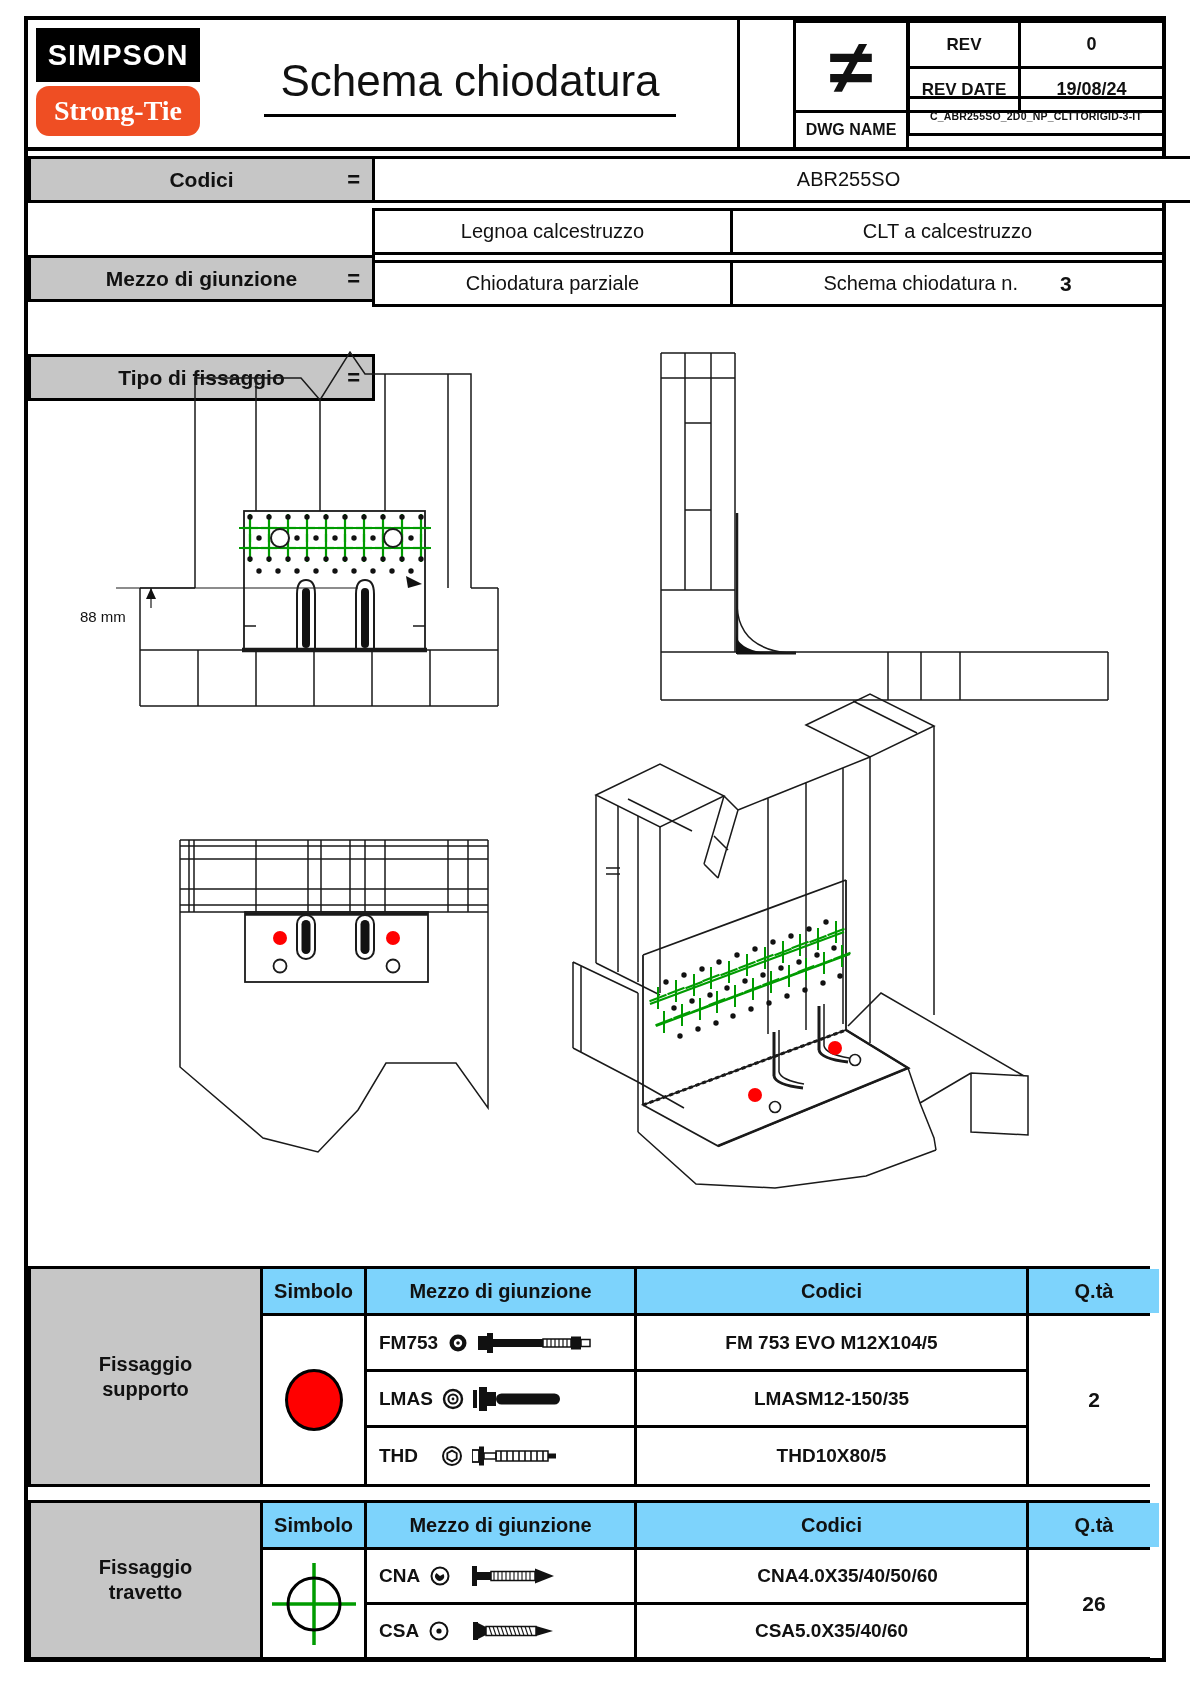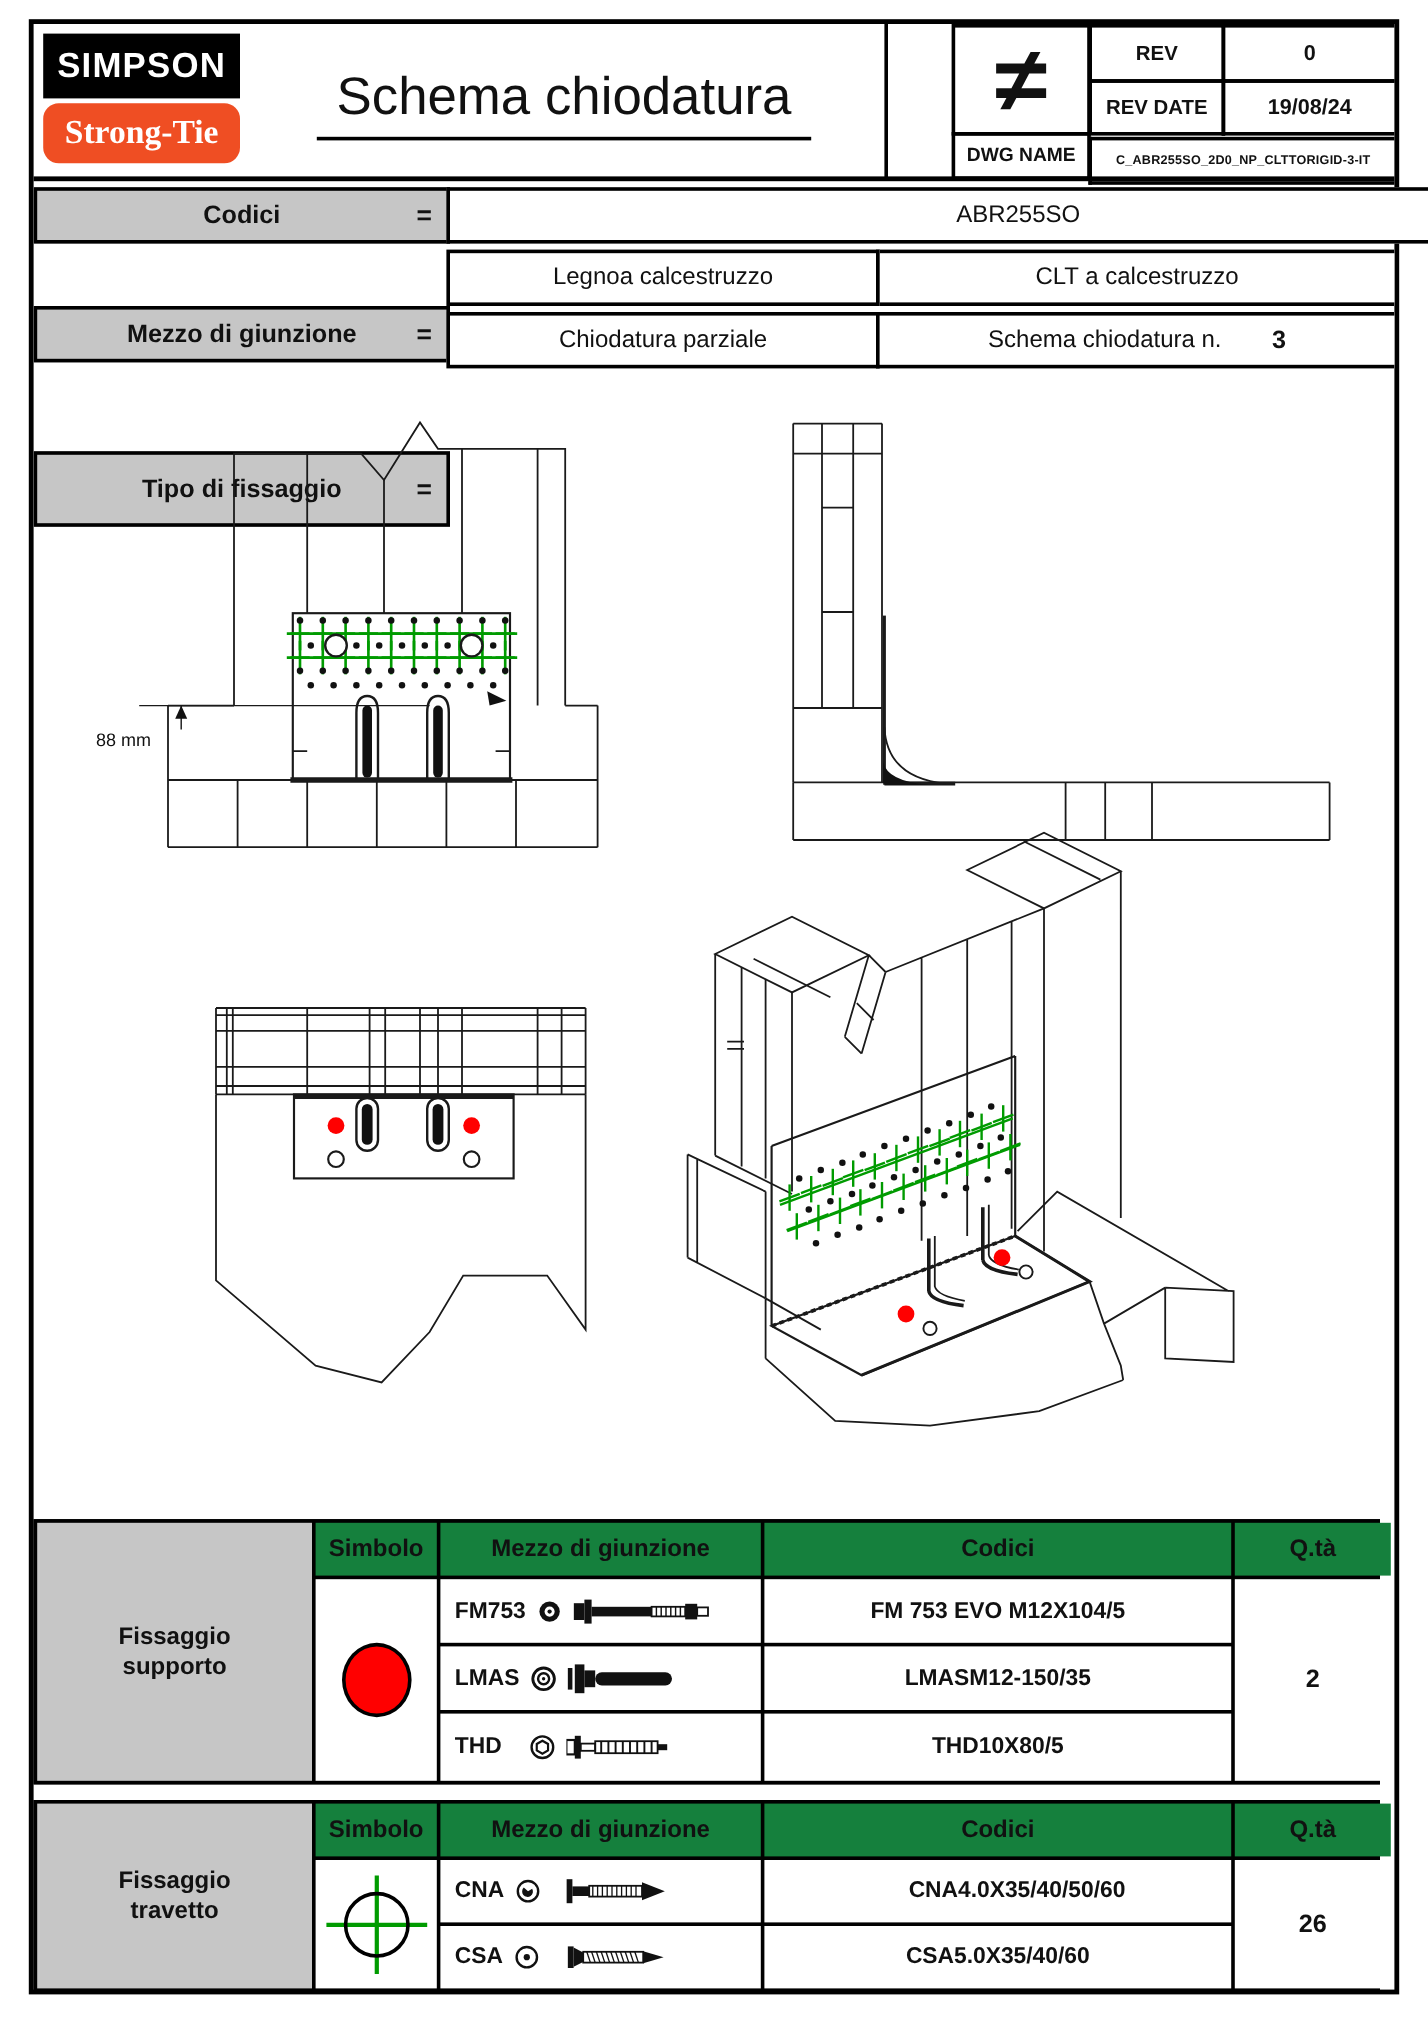--- a/index.html
+++ b/index.html
@@ -21,21 +21,21 @@
   
   .inflbl{background:#c6c6c6;font-weight:bold;font-size:21px;position:relative;}
   .inflbl .eq{position:absolute;right:12px;font-weight:800;font-size:22px;}
   .infval{background:#fff;font-size:20px;}
   
   .ftable{position:absolute;display:grid;background:#000;border:3px solid #000;gap:3px;
           grid-template-columns:229px 101px 267px 389px 130px;}
   .tA{grid-template-rows:44px 53px 53px 56px;}
   .tB{grid-template-rows:44px 52px 52px;}
   .tcell{background:#fff;display:flex;align-items:center;justify-content:center;font-weight:bold;font-size:19px;}
-  .thead{background:#15803d;font-size:20px;}
+  .thead{background:#7dd3fc;font-size:20px;}
   .tgroup{background:#c6c6c6;font-size:20px;text-align:center;padding:0 38px;line-height:1.25;}
   .mezzo{justify-content:flex-start;padding-left:12px;gap:9px;}
   .redcircle{width:52px;height:56px;background:#FF0000;border:3px solid #000;border-radius:50%;}
   svg text{font-family:"Liberation Sans",sans-serif;}
 </style>
 </head>
 <body>
 
 <div class="page">
 
@@ -53,39 +53,39 @@
     <div class="vline" style="left:709px;top:0;height:130px;"></div>
 
     <div class="cell" style="left:765px;top:0;width:116px;height:93px;">
       <span class="neq">≠</span>
     </div>
     <div class="cell revlbl" style="left:879px;top:0;width:114px;height:49px;">REV</div>
     <div class="cell revval" style="left:990px;top:0;width:144px;height:49px;border-right:none;">0</div>
     <div class="cell revlbl" style="left:879px;top:46px;width:114px;height:47px;">REV DATE</div>
     <div class="cell revval" style="left:990px;top:46px;width:144px;height:47px;border-right:none;">19/08/24</div>
     <div class="cell revlbl" style="left:765px;top:90px;width:116px;height:40px;font-size:16px;">DWG NAME</div>
-    <div class="cell dwgval" style="left:879px;top:94px;width:255px;height:40px;border-right:none;">C_ABR255SO_2D0_NP_CLTTORIGID-3-IT</div>
+    <div class="cell dwgval" style="left:879px;top:76px;width:255px;height:40px;border-right:none;">C_ABR255SO_2D0_NP_CLTTORIGID-3-IT</div>
     <div class="hline" style="top:127px;"></div>
   </div>
 
   <div>
     <div class="cell inflbl" style="left:0;top:136px;width:347px;height:47px;">
       <span>Codici</span>
         <span class="eq">=</span>
     </div>
     <div class="cell infval" style="left:344px;top:136px;width:950px;height:47px;border-right:none;">ABR255SO</div>
 
     <div class="cell inflbl" style="left:0;top:188px;width:347px;height:47px;">
       <span>Mezzo di giunzione</span>
         <span class="eq">=</span>
     </div>
     <div class="cell infval" style="left:702px;top:188px;width:432px;height:47px;border-right:none;">CLT a calcestruzzo</div>
     <div class="cell infval" style="left:344px;top:188px;width:361px;height:47px;">Legnoa calcestruzzo</div>
 
-    <div class="cell inflbl" style="left:0;top:240px;width:347px;height:63px;margin-top:22px;">
+    <div class="cell inflbl" style="left:0;top:240px;width:347px;height:47px;">
       <span>Tipo di fissaggio</span>
         <span class="eq">=</span>
     </div>
     <div class="cell infval" style="left:344px;top:240px;width:361px;height:47px;">Chiodatura parziale</div>
     <div class="cell infval" style="left:702px;top:240px;width:432px;height:47px;border-right:none;">
       <span>Schema chiodatura n.</span>
       <span style="margin-left:42px;font-weight:bold;font-size:21px;">3</span>
     </div>
   </div>
 

